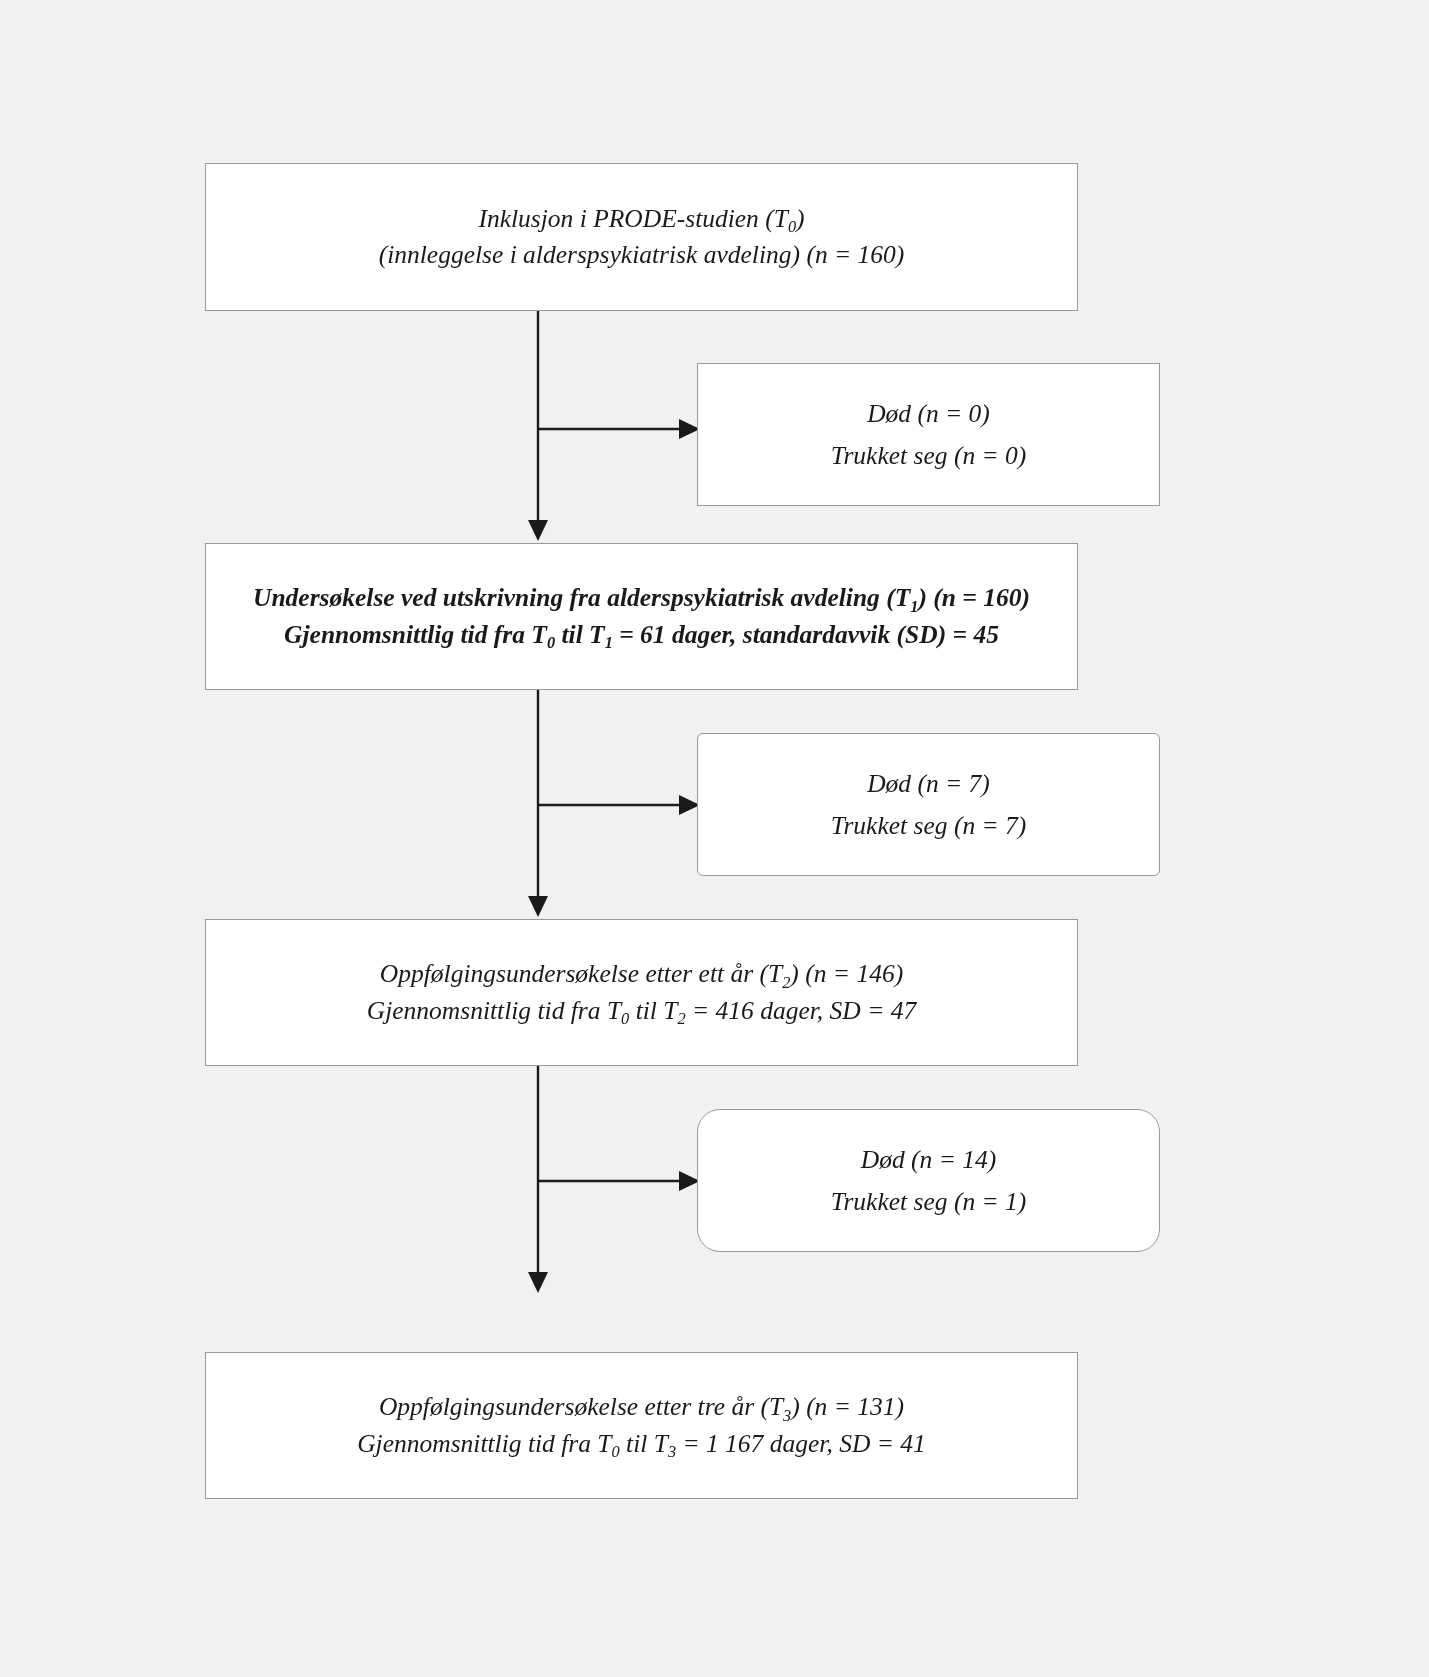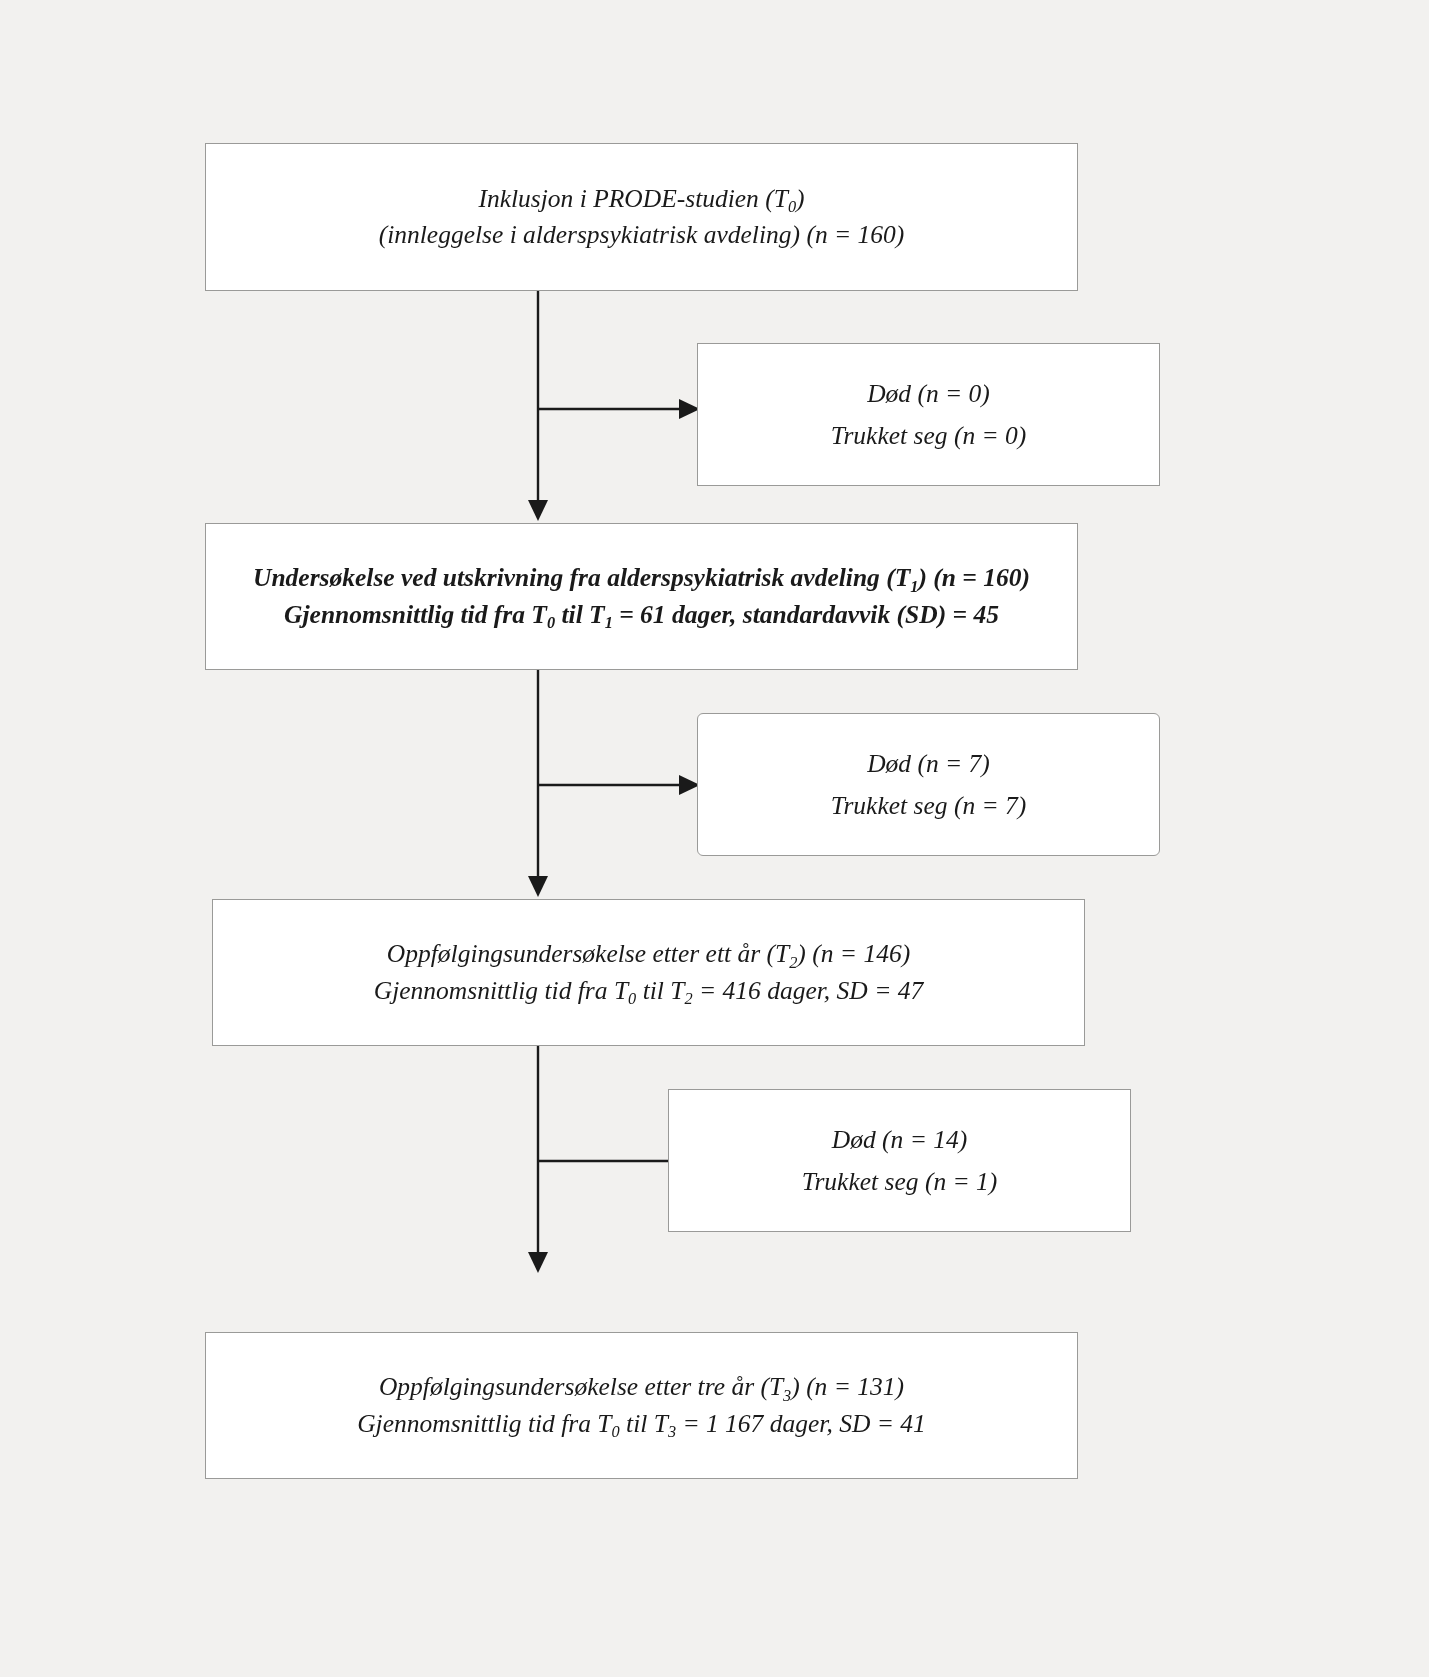--- a/index.html
+++ b/index.html
@@ -10,20 +10,21 @@
     width: 1429px;
     height: 1677px;
     background: #f2f1ef;
     font-family: "Liberation Serif", "DejaVu Serif", serif;
     overflow: hidden;
   }
   #stage {
     position: relative;
     width: 1429px;
     height: 1223px;
+    margin-top: 20px;
   }
   #svg-arrows {
     position: absolute;
     left: 0;
     top: 0;
     width: 1429px;
     height: 1677px;
     pointer-events: none;
   }
   .node {
@@ -58,22 +59,22 @@
     position: relative;
     top: 0.34em;
     font-style: italic;
   }
 
   
   #box-t0      { left: 205px;  top: 143px;  width: 873px; height: 148px; }
   #box-loss-1  { left: 697px;  top: 343px;  width: 463px; height: 143px; }
   #box-t1      { left: 205px;  top: 523px;  width: 873px; height: 147px; font-weight: bold; }
   #box-loss-2  { left: 697px;  top: 713px;  width: 463px; height: 143px; border-radius: 6px; }
-  #box-t2      { left: 212px;  top: 899px;  width: 873px; height: 147px; }
-  #box-loss-3  { left: 668px;  top: 1089px; width: 463px; height: 143px; }
+  #box-t2      { left: 205px;  top: 899px;  width: 873px; height: 147px; }
+  #box-loss-3  { left: 697px;  top: 1089px; width: 463px; height: 143px; border-radius: 23px; }
   #box-t3      { left: 205px;  top: 1332px; width: 873px; height: 147px; }
 </style>
 </head>
 <body>
 
 <div id="stage">
 
   <svg id="svg-arrows" viewBox="0 0 1429 1677">
     <defs>
       <marker id="ah" markerWidth="10" markerHeight="10" refX="8.6" refY="4" orient="auto" markerUnits="userSpaceOnUse">

